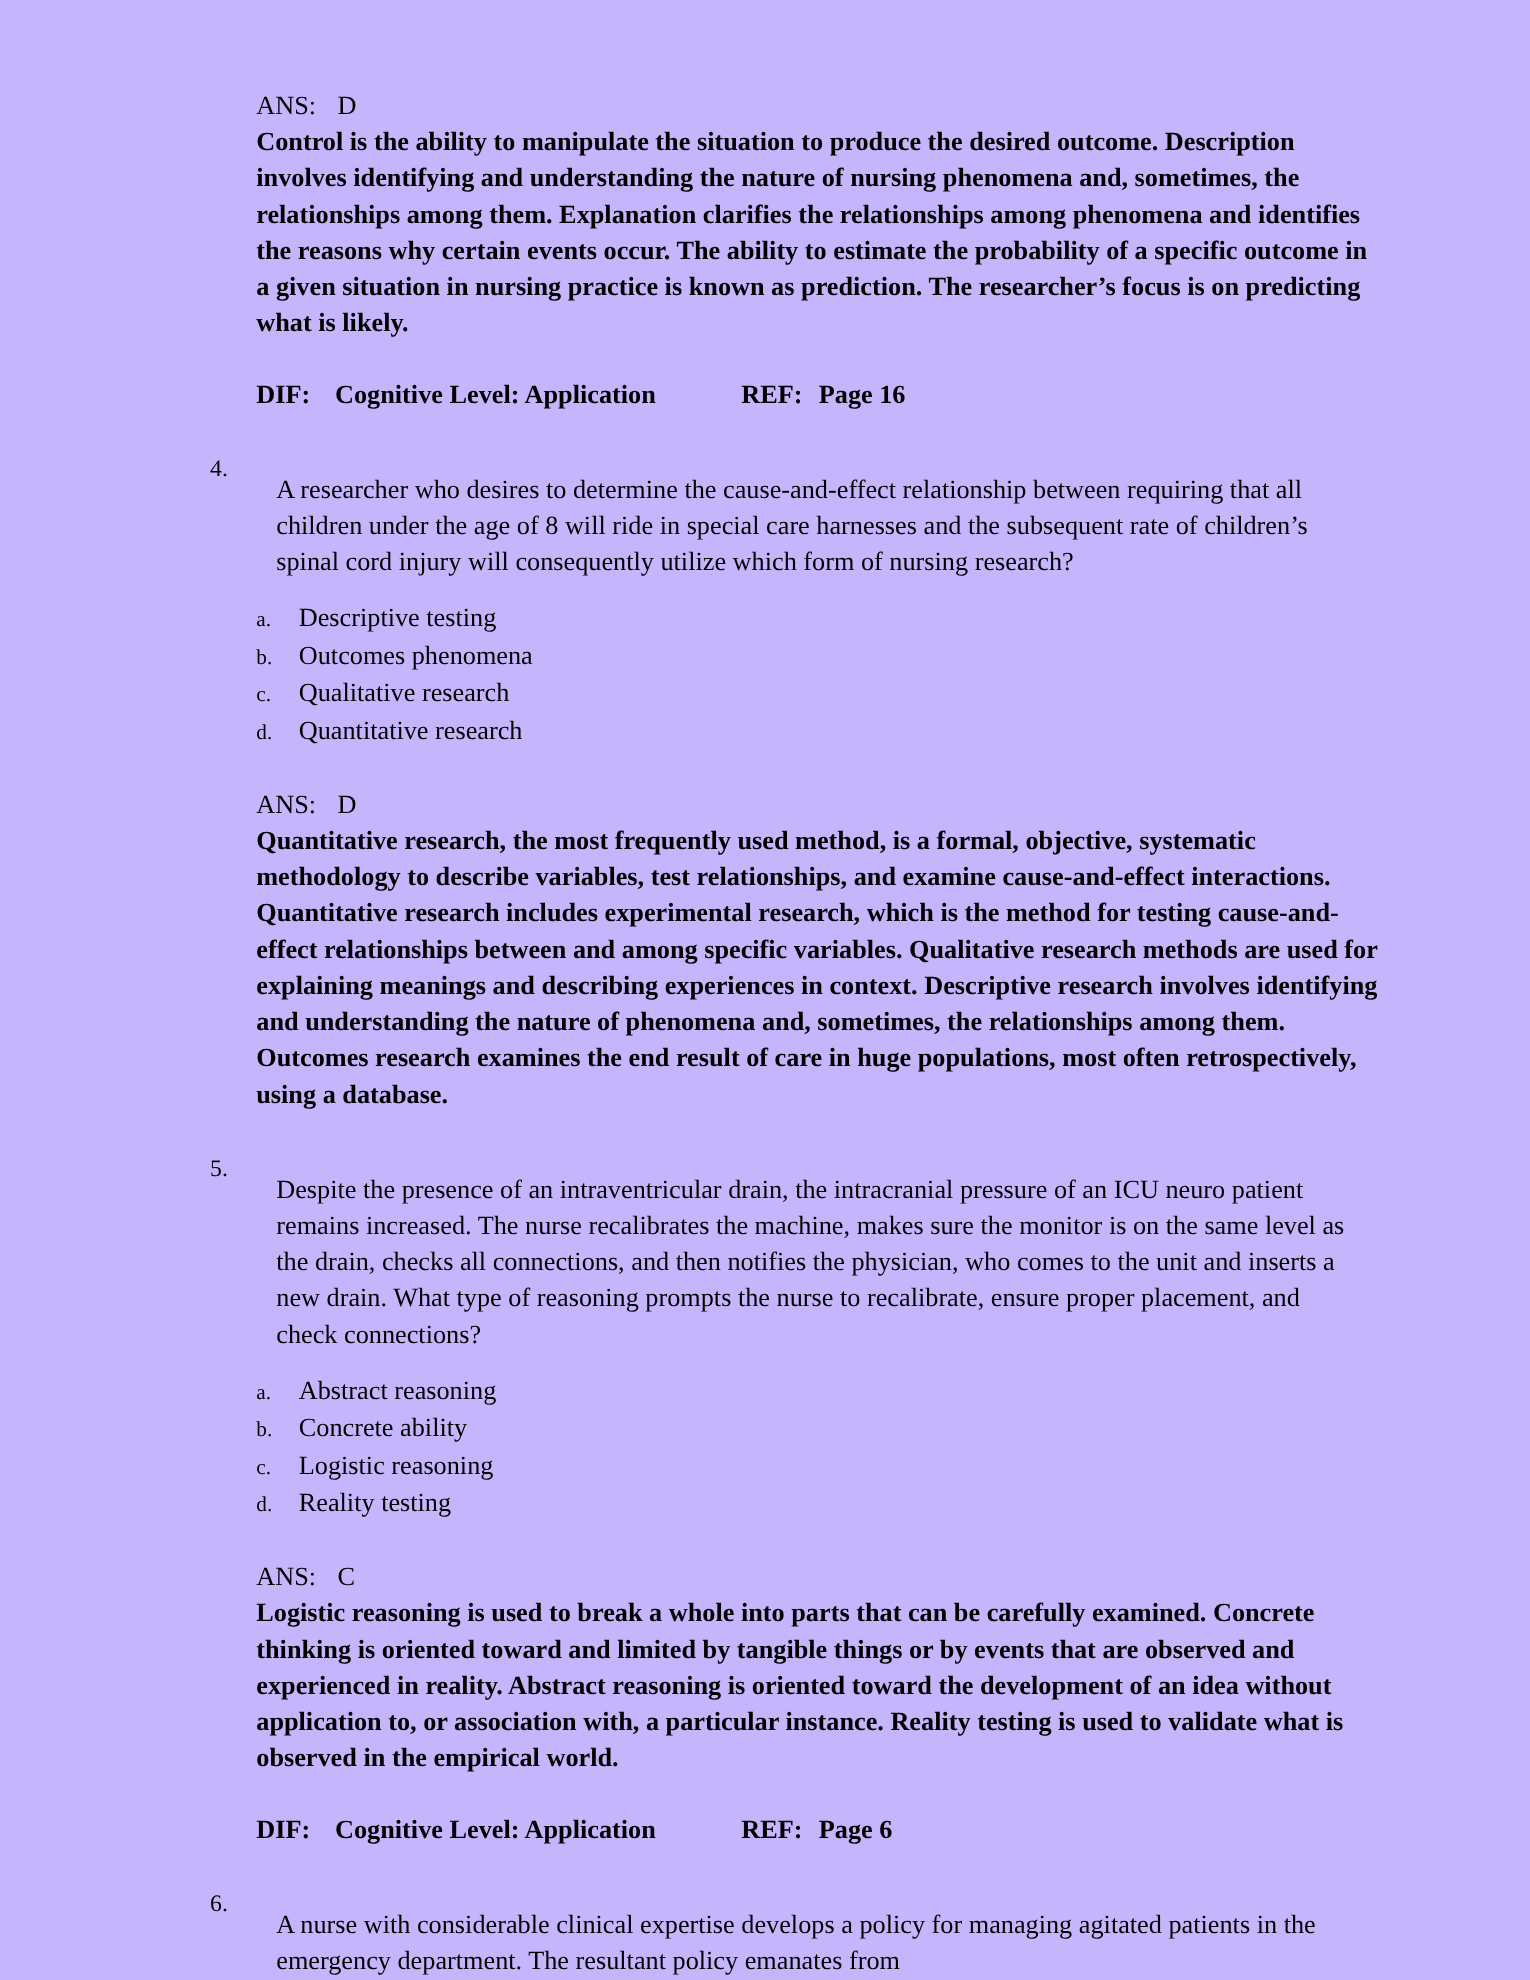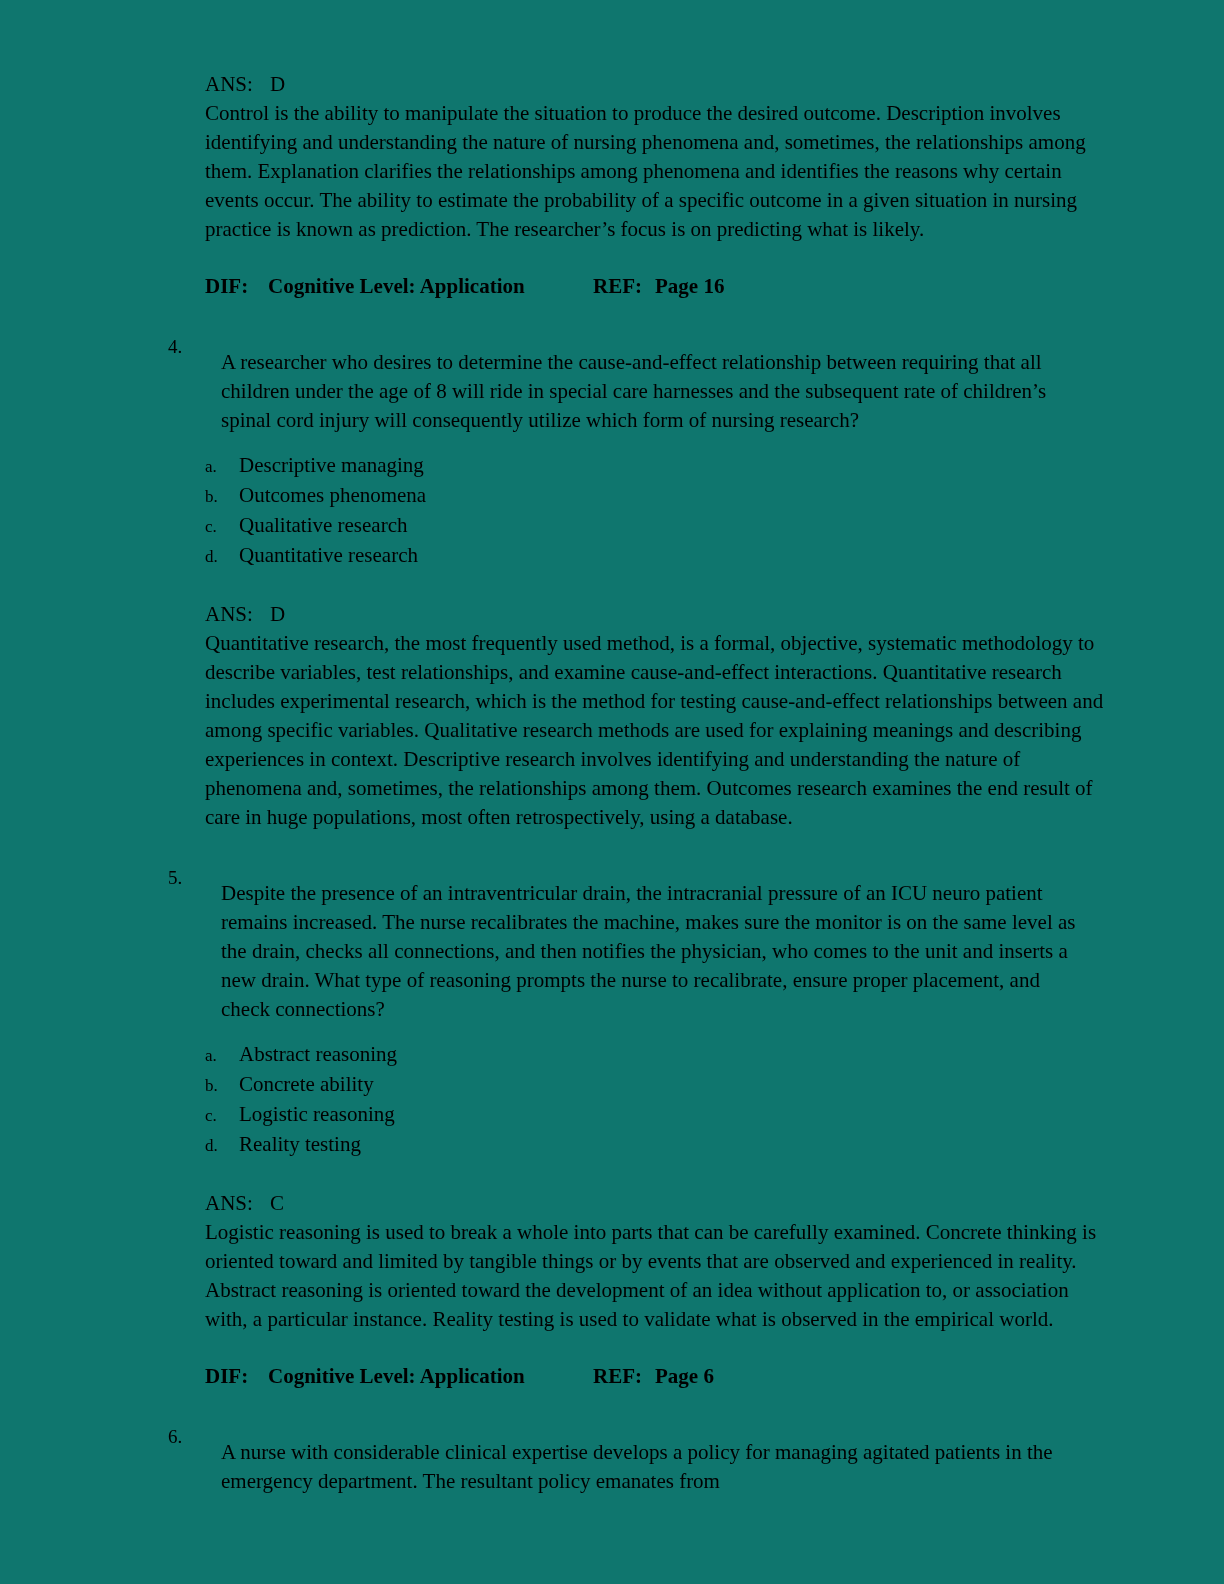--- a/index.html
+++ b/index.html
@@ -5,36 +5,37 @@
   html, body {
     margin: 0;
     padding: 0;
     background: #ffffff;
   }
   .page {
     width: 1224px;
     height: 1584px;
     box-sizing: border-box;
     padding: 70px 115px 40px 205px;
-    background: #0f766e;
+    background: #c4b5fd;
     color: #000000;
     font-family: "Liberation Serif", "DejaVu Serif", serif;
     font-size: 21px;
     line-height: 29px;
     overflow: hidden;
   }
   .ans-line {
     margin: 0;
   }
   .ans-label {
     display: inline-block;
     width: 65px;
   }
   .rationale {
     margin: 0;
+    font-weight: bold;
   }
   .dif-line {
     margin-top: 28px;
     white-space: nowrap;
     font-weight: bold;
   }
   .dif-label {
     display: inline-block;
     width: 63px;
   }
@@ -98,21 +99,21 @@
   </section>
 
   <section class="question">
     <div class="q-row">
       <span class="q-num">4.</span>
       <p class="stem">A researcher who desires to determine the cause-and-effect relationship between requiring that all children under the age of 8 will ride in special care harnesses and the subsequent rate of children’s spinal cord injury will consequently utilize which form of nursing research?</p>
     </div>
     <div class="options">
       <div class="option">
         <span class="opt-letter">a.</span>
-          <span class="opt-text">Descriptive managing</span>
+          <span class="opt-text">Descriptive testing</span>
       </div>
       <div class="option">
         <span class="opt-letter">b.</span>
           <span class="opt-text">Outcomes phenomena</span>
       </div>
       <div class="option">
         <span class="opt-letter">c.</span>
           <span class="opt-text">Qualitative research</span>
       </div>
       <div class="option">

